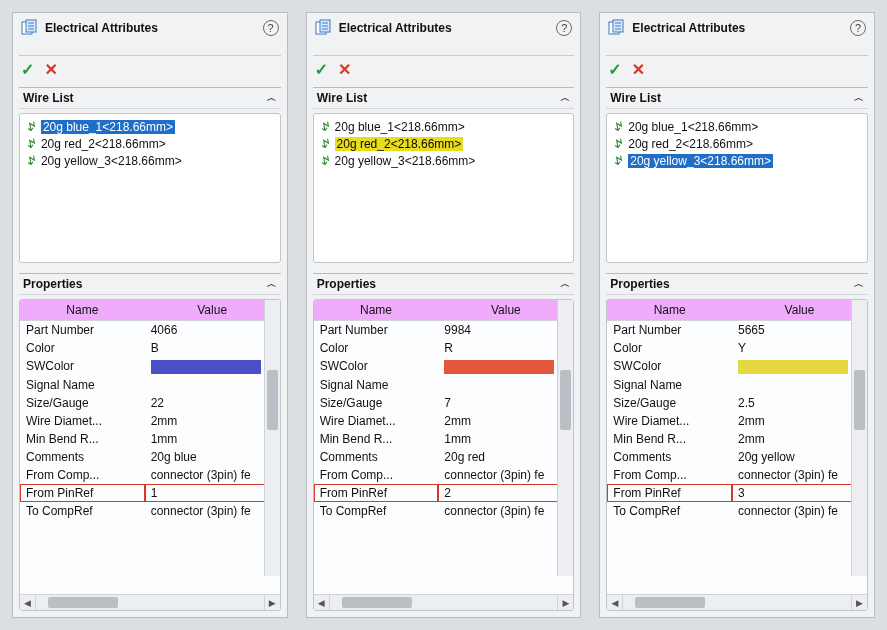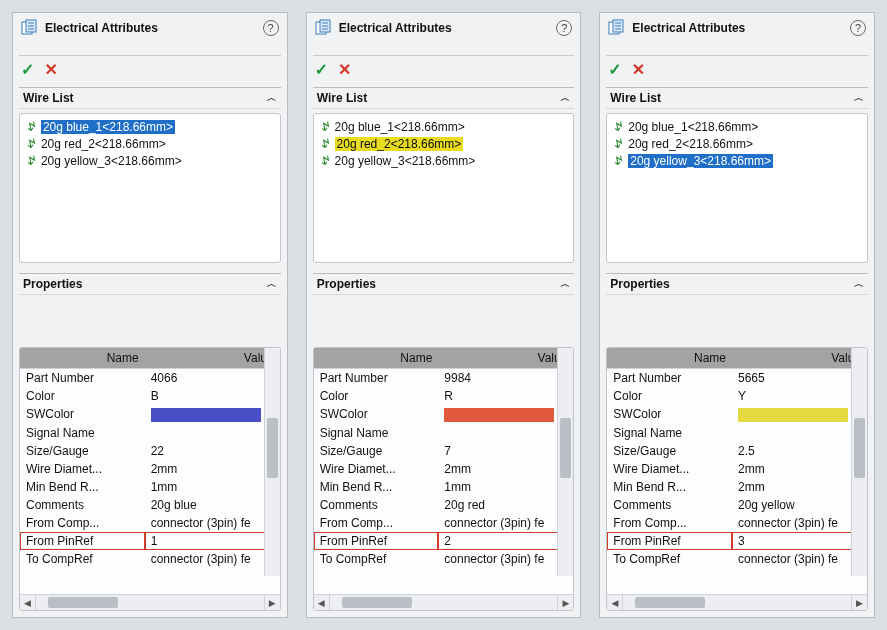--- a/index.html
+++ b/index.html
@@ -95,21 +95,20 @@
     background: #e8dc1f;
     color: #0a0a0a;
     padding: 0 2px;
   }
 
   .props-area {
     flex: 1;
     display: flex;
     flex-direction: column;
     min-height: 0;
-    gap: 48px;
   }
   .prop-table-wrap {
     position: relative;
     background: #fcfdfe;
     border: 1px solid #c1c4c8;
     border-radius: 3px;
     flex: 1;
     display: flex;
     flex-direction: column;
     margin-top: 4px;
@@ -119,23 +118,23 @@
     flex: 1;
     overflow: hidden;
     position: relative;
   }
   table.props {
     width: 100%;
     border-collapse: collapse;
     font-size: 12px;
   }
   table.props th {
-    text-align: right;
+    text-align: center;
     font-weight: 400;
-    background: #a3a3a3;
+    background: #f0abfc;
     border-bottom: 1px solid #cfd3d8;
     padding: 3px 6px;
   }
   table.props td {
     padding: 2px 6px;
     vertical-align: middle;
   }
   table.props td.name-col { width: 48%; }
   table.props tr.highlight td {
     outline: 1.5px solid #d23a2a;

